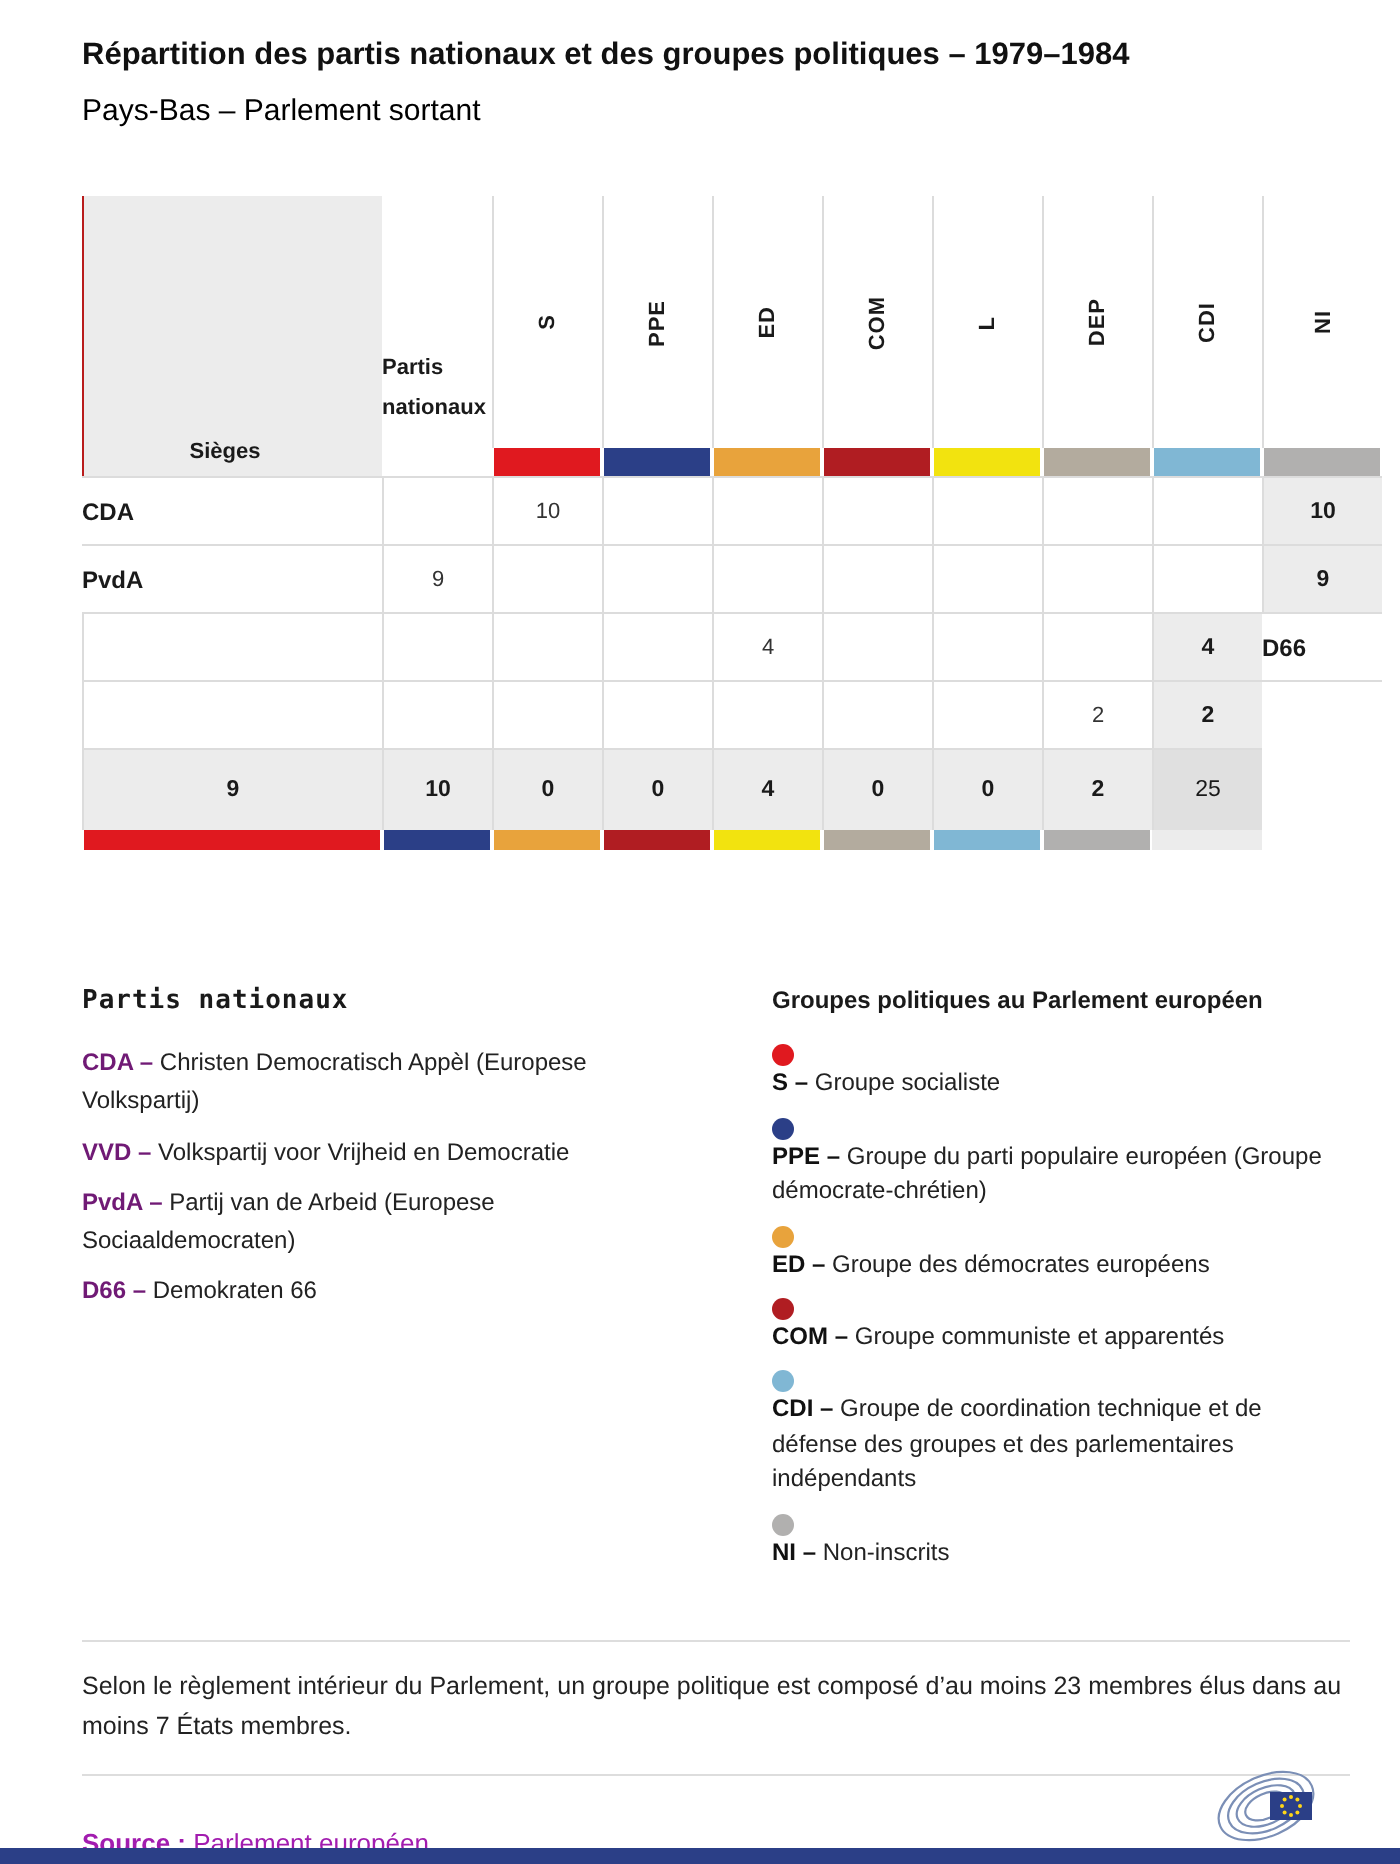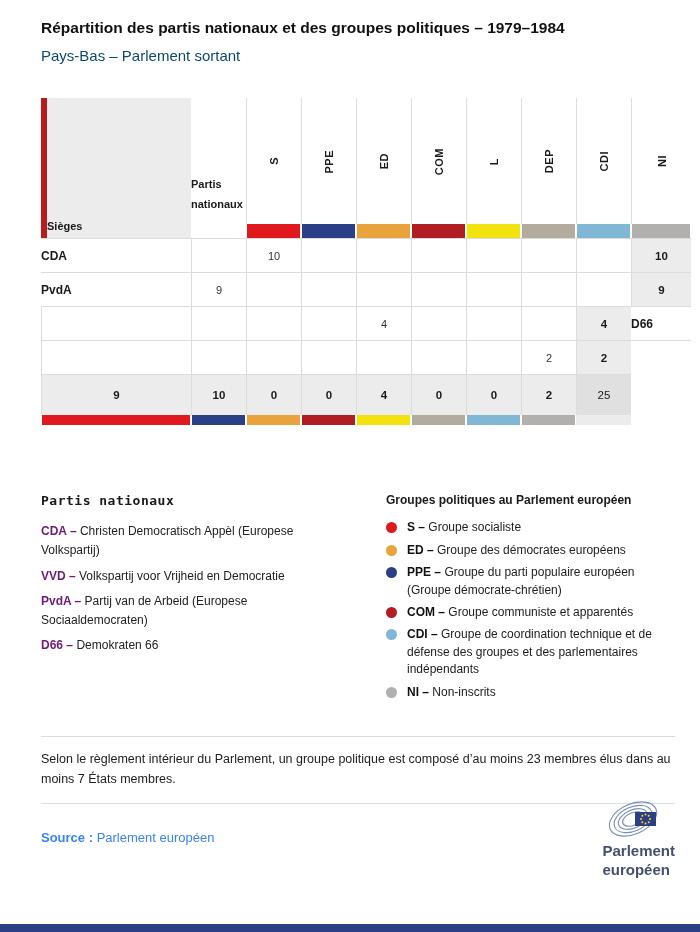--- a/index.html
+++ b/index.html
@@ -7,21 +7,21 @@
   body {
     font-family: "Liberation Sans", sans-serif;
     background: #ffffff;
     color: #1a1a1a;
     position: relative;
     overflow: hidden;
   }
   .page { padding: 18px 25px 0 41px; }
 
   .title { font-size: 15.5px; font-weight: bold; color: #111; line-height: 1.25; }
-  .subtitle { font-size: 15px; color: #0c4a6e; margin-top: 10px; }
+  .subtitle { font-size: 15px; color: #000000; margin-top: 10px; }
 
   
   .grid {
     margin-top: 34px;
     width: 650px;
     display: grid;
     grid-template-columns: 150px repeat(8, 55px) 60px;
     grid-template-rows: 126px 14px 34px 34px 34px 34px 41px 10px;
   }
   .h-corner { display: flex; align-items: flex-end; padding-bottom: 10px; }
@@ -33,22 +33,22 @@
     border-left: 1px solid #dcdcdc;
     display: flex; align-items: center; justify-content: center;
   }
   .vlabel {
     writing-mode: vertical-rl; transform: rotate(180deg);
     font-size: 11px; font-weight: bold; letter-spacing: 0.5px; color: #1a1a1a;
   }
   .h-seats {
     grid-row: 1 / span 2;
     background: #ececec;
-    border-left: 6px solid #b91c1c;
-    display: flex; align-items: flex-end; justify-content: flex-start;
+    border-left: 1px solid #b91c1c;
+    display: flex; align-items: flex-end; justify-content: center;
     padding: 0 8px 6px 0;
     font-size: 11px; font-weight: bold;
   }
   .bar { border-left: 1px solid #fff; border-right: 1px solid #fff; }
   .bar-corner { background: #fff; }
   .cell-name {
     font-size: 12px; font-weight: bold;
     display: flex; align-items: center;
     border-top: 1px solid #dcdcdc;
   }
@@ -81,37 +81,37 @@
   .legend-left-title {
     font-family: "DejaVu Sans Mono", monospace;
     font-size: 13px; font-weight: bold; letter-spacing: 0.5px;
     margin-bottom: 14px;
   }
   .party-item { font-size: 12px; line-height: 1.55; margin-bottom: 7px; width: 296px; color: #222; }
   .party-item b { color: #701a75; }
 
   .legend-right { margin-left: 25px; width: 305px; }
   .legend-right-title { font-size: 12px; font-weight: bold; margin-bottom: 12px; }
-  .group-item { display: flex; margin-bottom: 5px; font-size: 12px; line-height: 1.45; color: #222; }
+  .group-item { display: flex; margin-bottom: 5px; font-size: 12px; line-height: 1.45; color: #222; flex-direction: column; }
   .dot { width: 11px; height: 11px; border-radius: 50%; margin: 3px 10px 0 0; flex-shrink: 0; }
   .group-item b { color: #111; }
 
   
   .note {
     margin-top: 30px;
     border-top: 1px solid #dddddd; border-bottom: 1px solid #dddddd;
     padding: 12px 0 14px 0;
     font-size: 12.5px; line-height: 1.6; color: #222;
   }
   .footer-row {
     margin-top: 8px;
     display: flex; justify-content: space-between; align-items: center;
     height: 52px;
   }
-  .source { font-size: 13px; color: #3b82f6; }
+  .source { font-size: 13px; color: #a21caf; }
   .ep-logo { display: flex; align-items: center; flex-direction: column; }
   .ep-logo-text {
     display: flex; flex-direction: column;
     font-size: 15px; font-weight: bold; color: #44516d; line-height: 1.25;
     margin-left: 6px;
   }
   .bottom-bar { position: absolute; left: 0; bottom: 0; width: 700px; height: 8px; }
 </style>
 </head>
 <body>
@@ -239,26 +239,26 @@
       <p class="party-item"><b>D66 –</b> <span>Demokraten 66</span></p>
     </div>
 
     <div class="legend-right">
       <div class="legend-right-title">Groupes politiques au Parlement européen</div>
       <div class="group-item">
           <span class="dot" style="background: rgb(224, 25, 31);"></span>
           <div><b>S –</b> <span>Groupe socialiste</span></div>
         </div>
       <div class="group-item">
+          <span class="dot" style="background: rgb(43, 63, 135);"></span>
+          <div><b>PPE –</b> <span>Groupe du parti populaire européen (Groupe démocrate-chrétien)</span></div>
+        </div>
+      <div class="group-item">
           <span class="dot" style="background: rgb(232, 163, 60);"></span>
           <div><b>ED –</b> <span>Groupe des démocrates européens</span></div>
-        </div>
-      <div class="group-item">
-          <span class="dot" style="background: rgb(43, 63, 135);"></span>
-          <div><b>PPE –</b> <span>Groupe du parti populaire européen (Groupe démocrate-chrétien)</span></div>
         </div>
       <div class="group-item">
           <span class="dot" style="background: rgb(176, 29, 34);"></span>
           <div><b>COM –</b> <span>Groupe communiste et apparentés</span></div>
         </div>
       <div class="group-item">
           <span class="dot" style="background: rgb(128, 183, 212);"></span>
           <div><b>CDI –</b> <span>Groupe de coordination technique et de défense des groupes et des parlementaires indépendants</span></div>
         </div>
       <div class="group-item">

